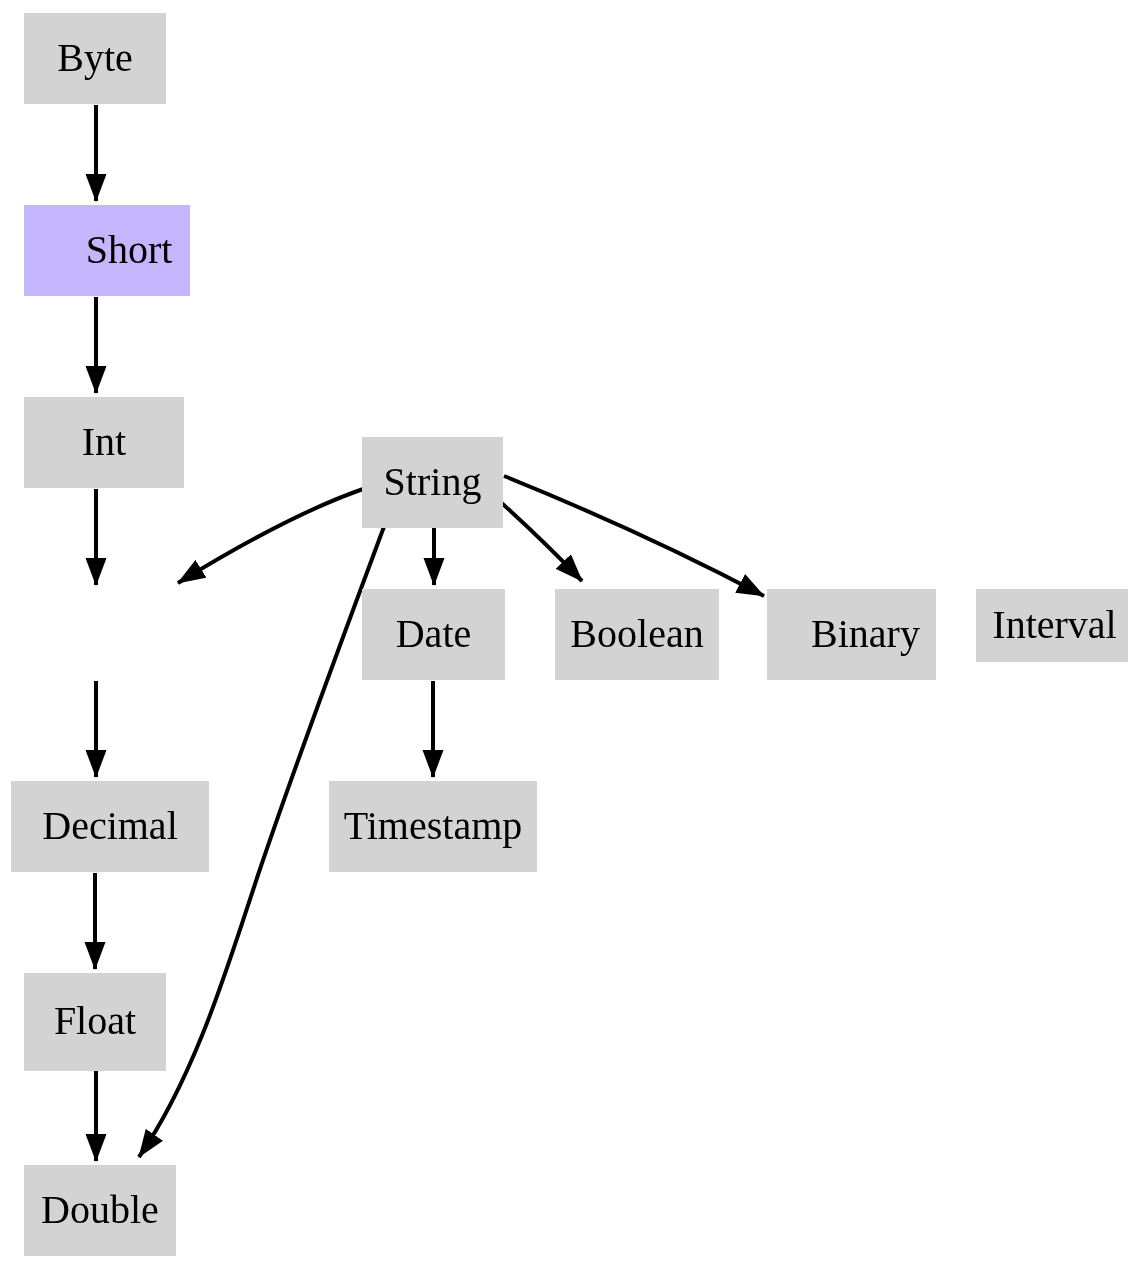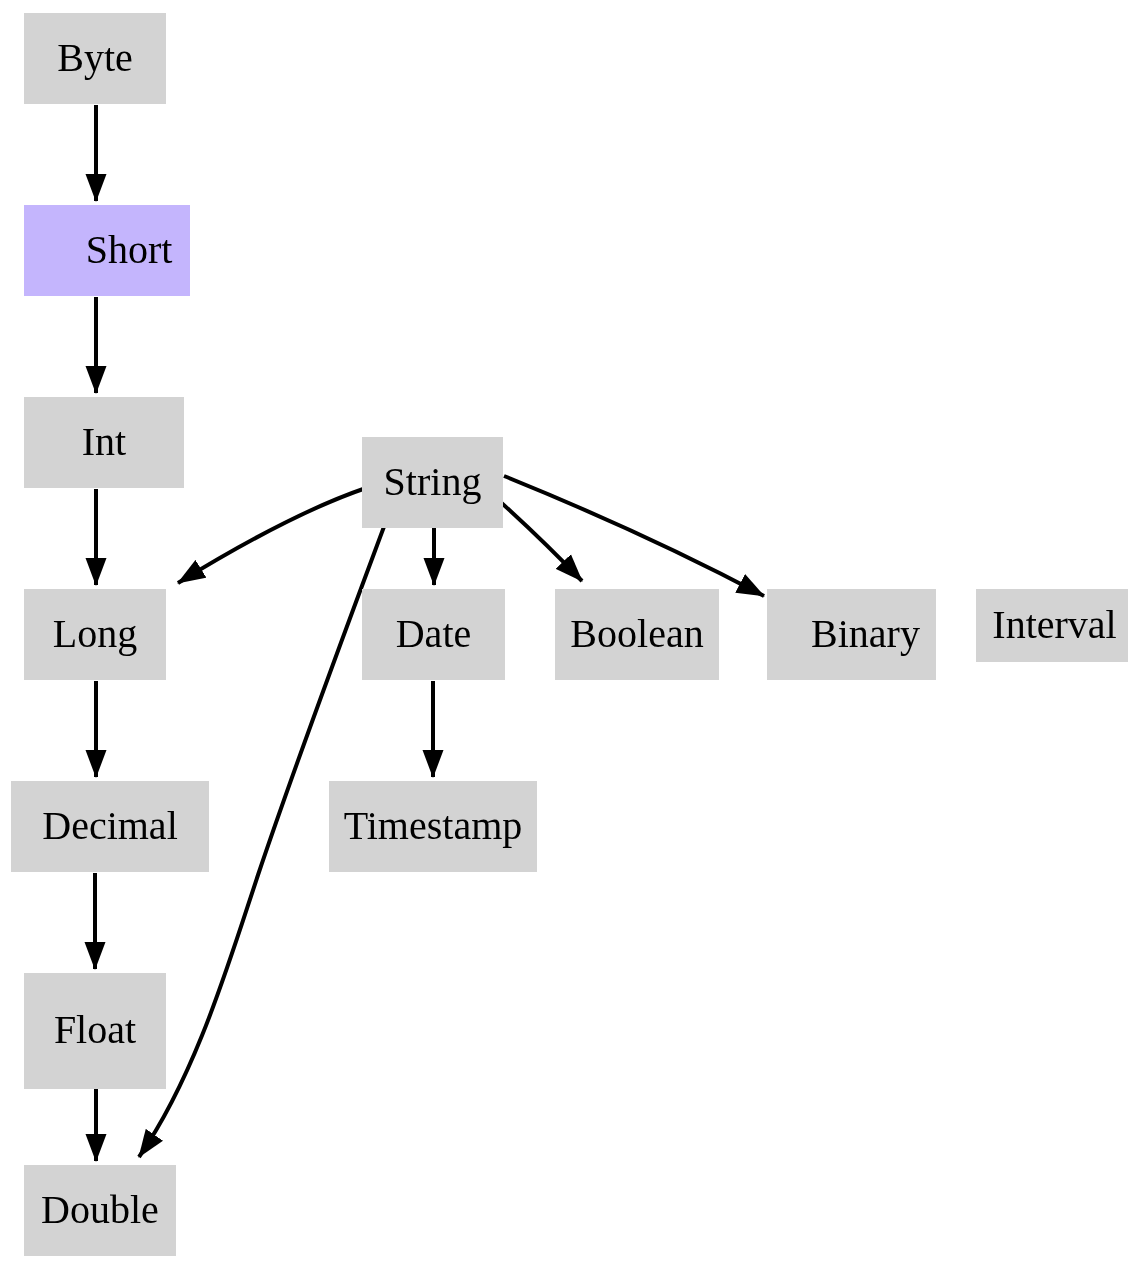--- a/index.html
+++ b/index.html
@@ -62,40 +62,37 @@
     </div>
     <div class="node" style="left: 24px; top: 205px; width: 122px; height: 91px; background: #c4b5fd; color: rgb(0, 0, 0); padding-left: 44px;">
       <span>Short</span>
     </div>
     <div class="node" style="left: 24px; top: 397px; width: 160px; height: 91px; background: rgb(211, 211, 211); color: rgb(0, 0, 0);">
       <span>Int</span>
     </div>
     <div class="node" style="left: 362px; top: 397px; width: 141px; height: 91px; background: rgb(211, 211, 211); color: rgb(0, 0, 0); margin-top: 40px;">
       <span>String</span>
     </div>
-    <div class="node" style="left: 24px; top: 589px; width: 142px; height: 91px; background: rgb(211, 211, 211); color: rgb(0, 0, 0);">
-      <span>Long</span>
-    </div>
     <div class="node" style="left: 362px; top: 589px; width: 143px; height: 91px; background: rgb(211, 211, 211); color: rgb(0, 0, 0);">
       <span>Date</span>
     </div>
     <div class="node" style="left: 555px; top: 589px; width: 164px; height: 91px; background: rgb(211, 211, 211); color: rgb(0, 0, 0);">
       <span>Boolean</span>
     </div>
     <div class="node" style="left: 767px; top: 589px; width: 141px; height: 91px; background: rgb(211, 211, 211); color: rgb(0, 0, 0); padding-left: 28px;">
       <span>Binary</span>
     </div>
     <div class="node" style="left: 960px; top: 589px; width: 157px; height: 73px; background: rgb(211, 211, 211); color: rgb(0, 0, 0); margin-left: 16px;">
       <span>Interval</span>
     </div>
     <div class="node" style="left: 11px; top: 781px; width: 198px; height: 91px; background: rgb(211, 211, 211); color: rgb(0, 0, 0);">
       <span>Decimal</span>
     </div>
     <div class="node" style="left: 329px; top: 781px; width: 208px; height: 91px; background: rgb(211, 211, 211); color: rgb(0, 0, 0);">
       <span>Timestamp</span>
     </div>
-    <div class="node" style="left: 24px; top: 973px; width: 142px; height: 116px; background: rgb(211, 211, 211); color: rgb(0, 0, 0);">
+    <div class="node" style="left: 24px; top: 973px; width: 142px; height: 98px; background: rgb(211, 211, 211); color: rgb(0, 0, 0);">
       <span>Float</span>
     </div>
     <div class="node" style="left: 24px; top: 1165px; width: 152px; height: 91px; background: rgb(211, 211, 211); color: rgb(0, 0, 0);">
       <span>Double</span>
     </div>
   </div>
 
 </body></html>

